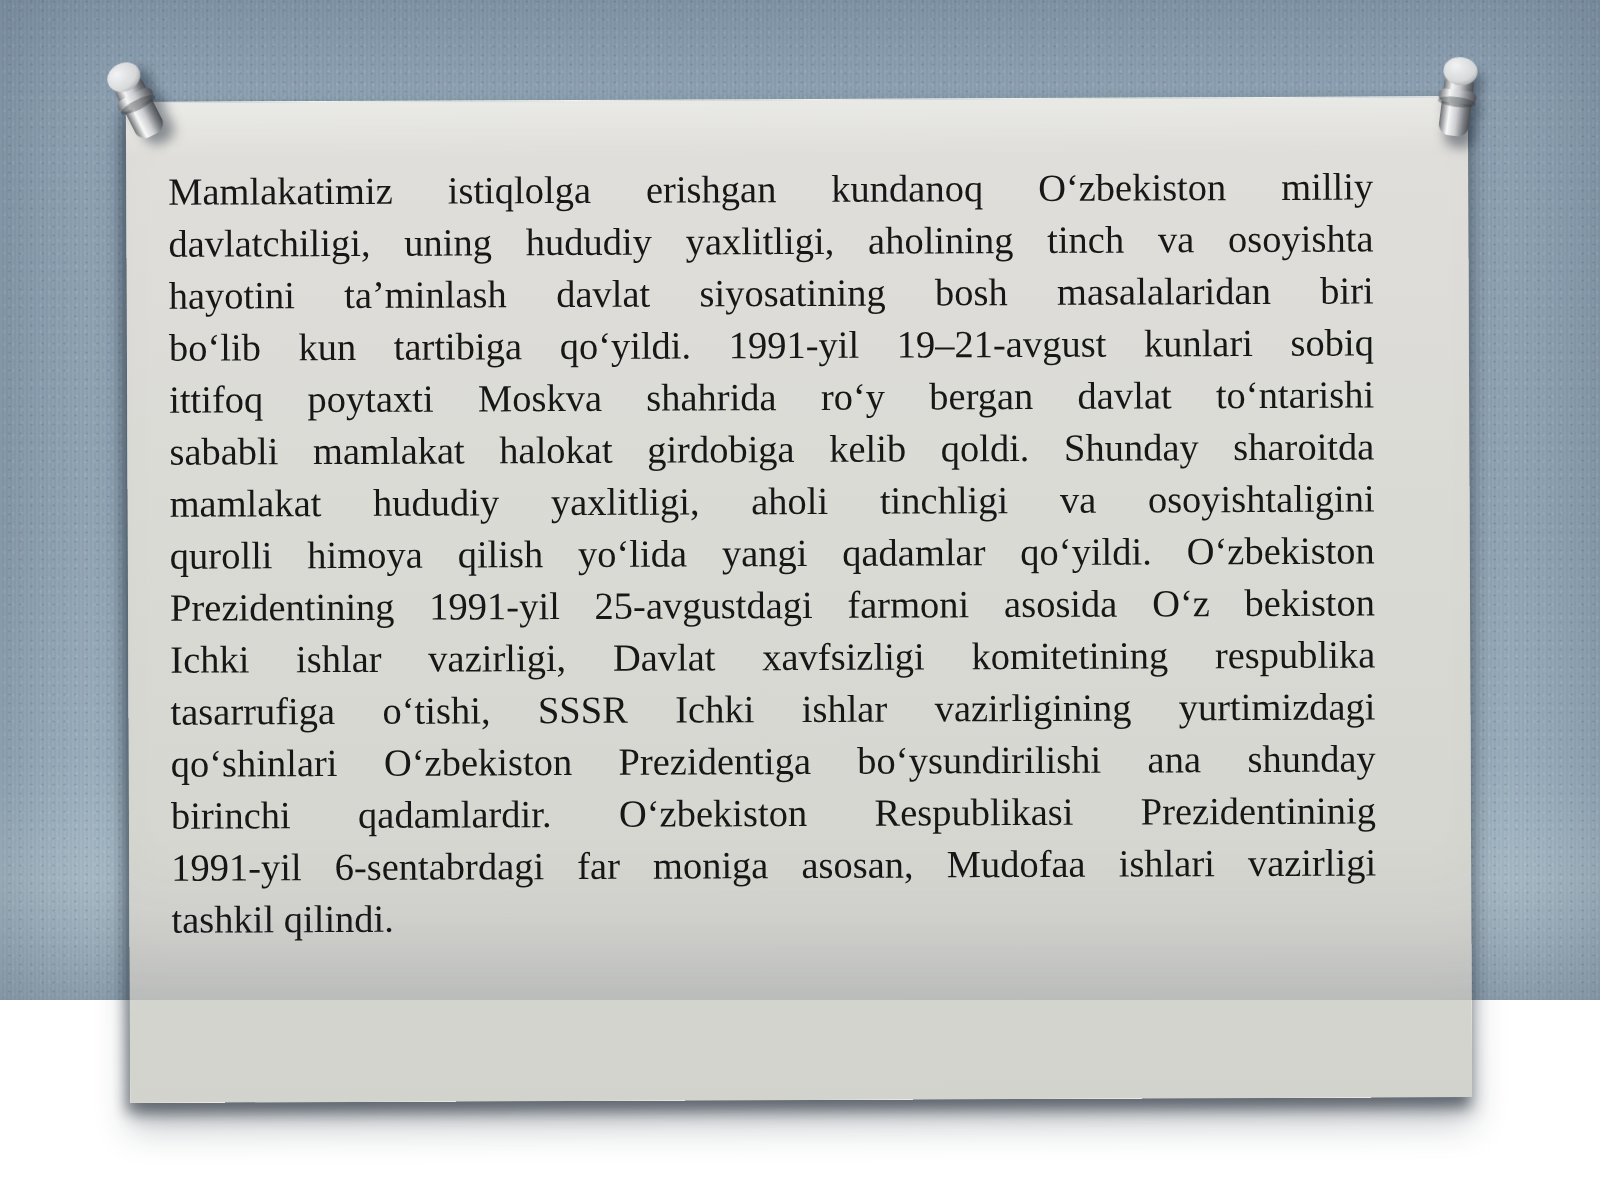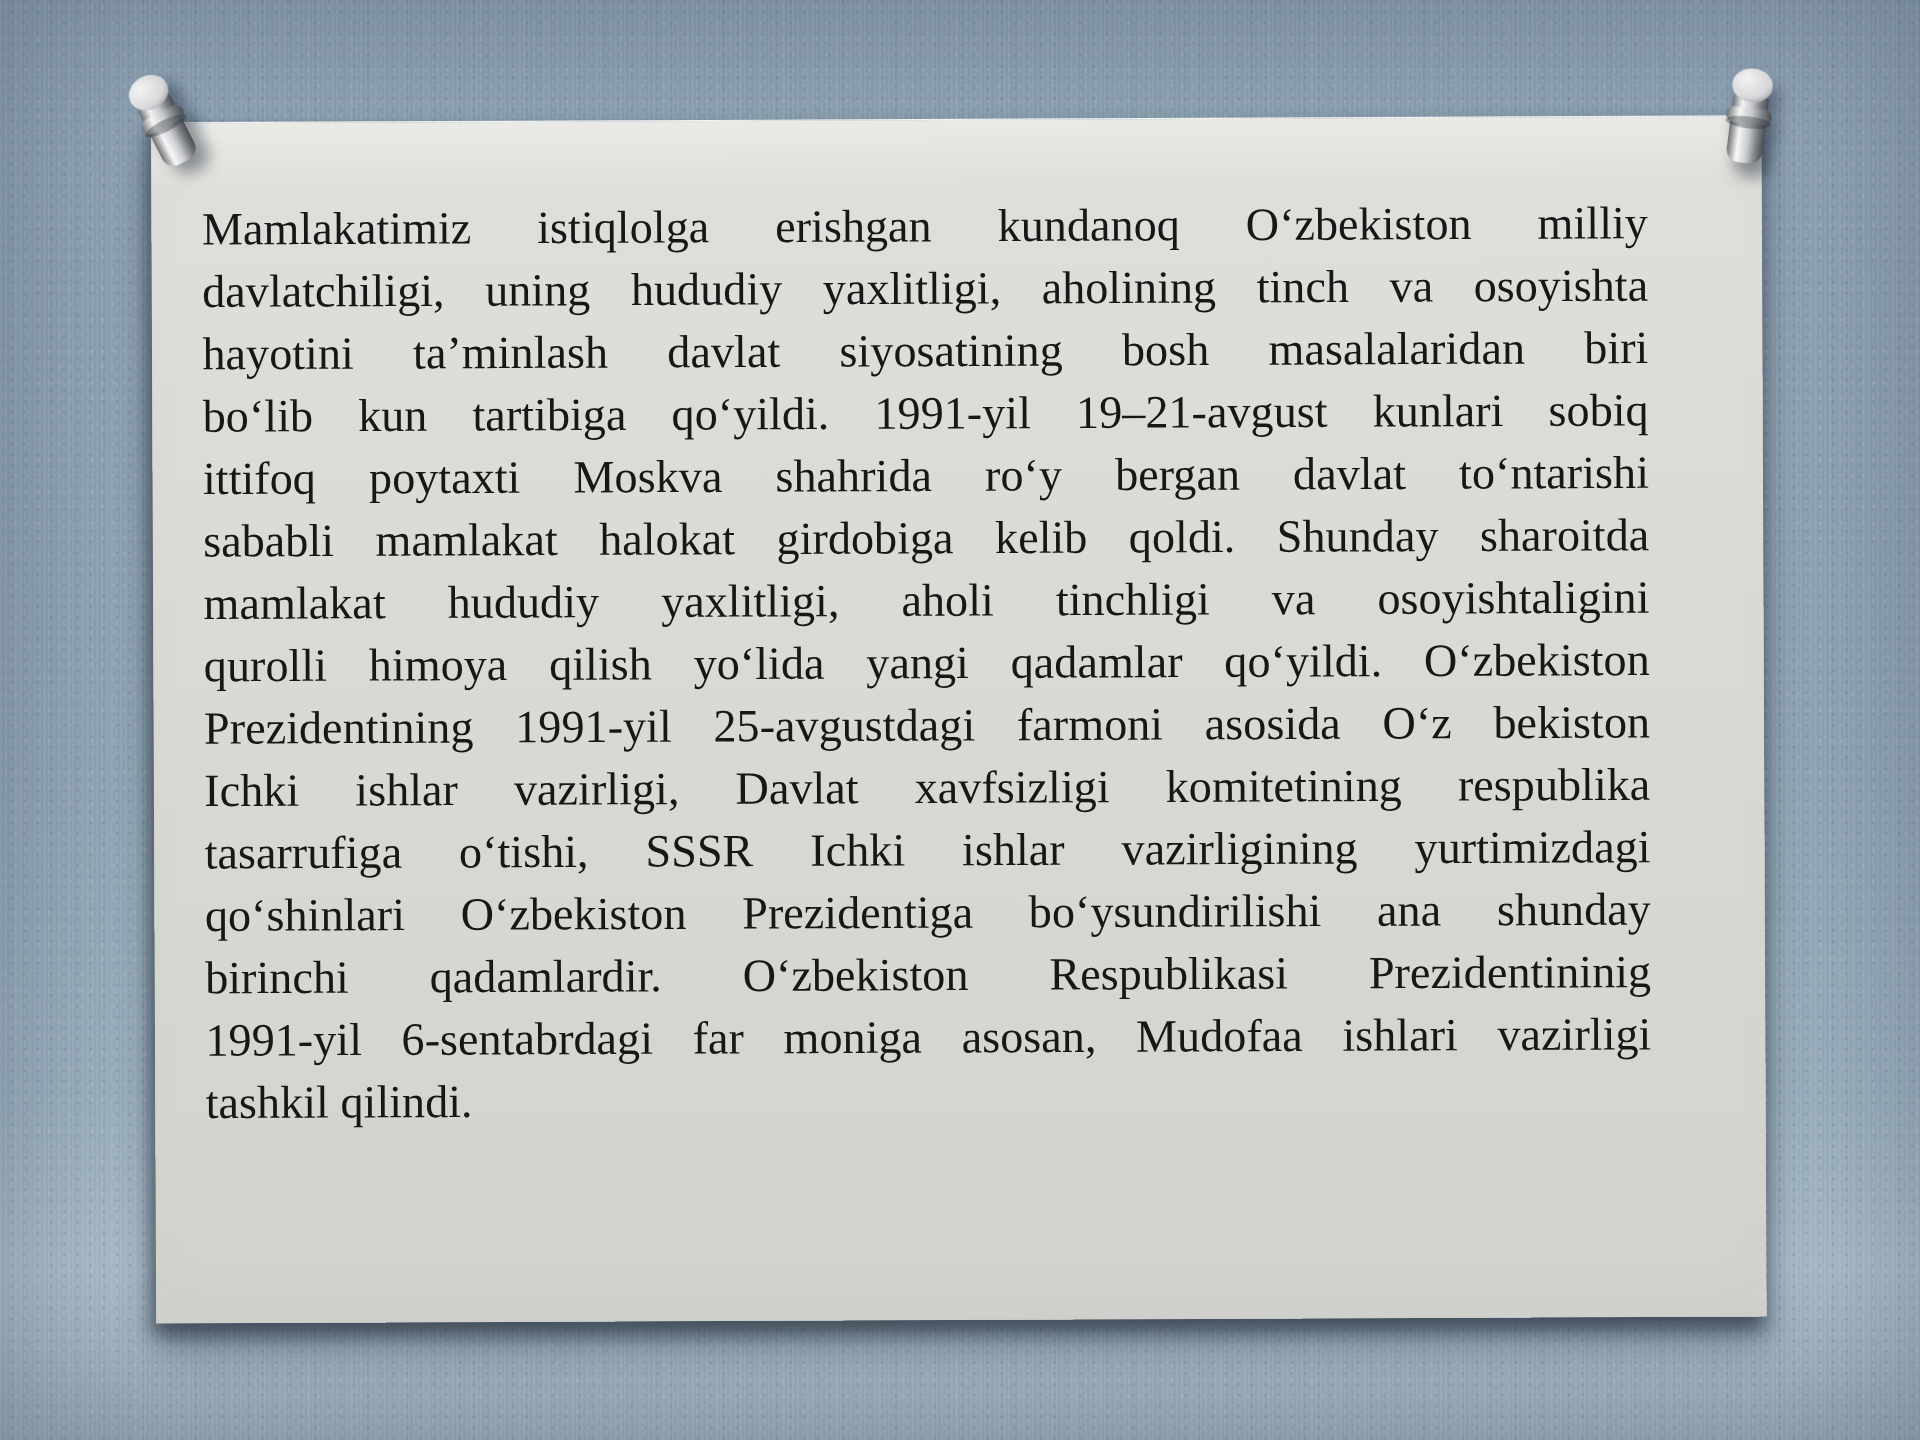--- a/index.html
+++ b/index.html
@@ -8,21 +8,21 @@
     width: 1600px;
     height: 1200px;
     overflow: hidden;
     font-family: "Liberation Serif", "DejaVu Serif", serif;
   }
 
   
   .board {
     position: relative;
     width: 1600px;
-    height: 1200px;
+    height: 1000px;
     background:
       radial-gradient(rgba(255,255,255,0.08) 1px, transparent 1.6px) 0 0 / 9px 13px,
       radial-gradient(rgba(25,45,75,0.12) 1px, transparent 1.6px) 4px 6px / 11px 9px,
       repeating-linear-gradient(90deg, rgba(255,255,255,0.035) 0 2px, rgba(0,0,0,0.02) 2px 4px),
       linear-gradient(180deg, #8da1b2 0%, #93a7b7 52%, #9cb0bf 76%, #aabdc9 88%, #9db0be 100%);
   }
   .board::after {               
     content: "";
     position: absolute;
     inset: 0;

